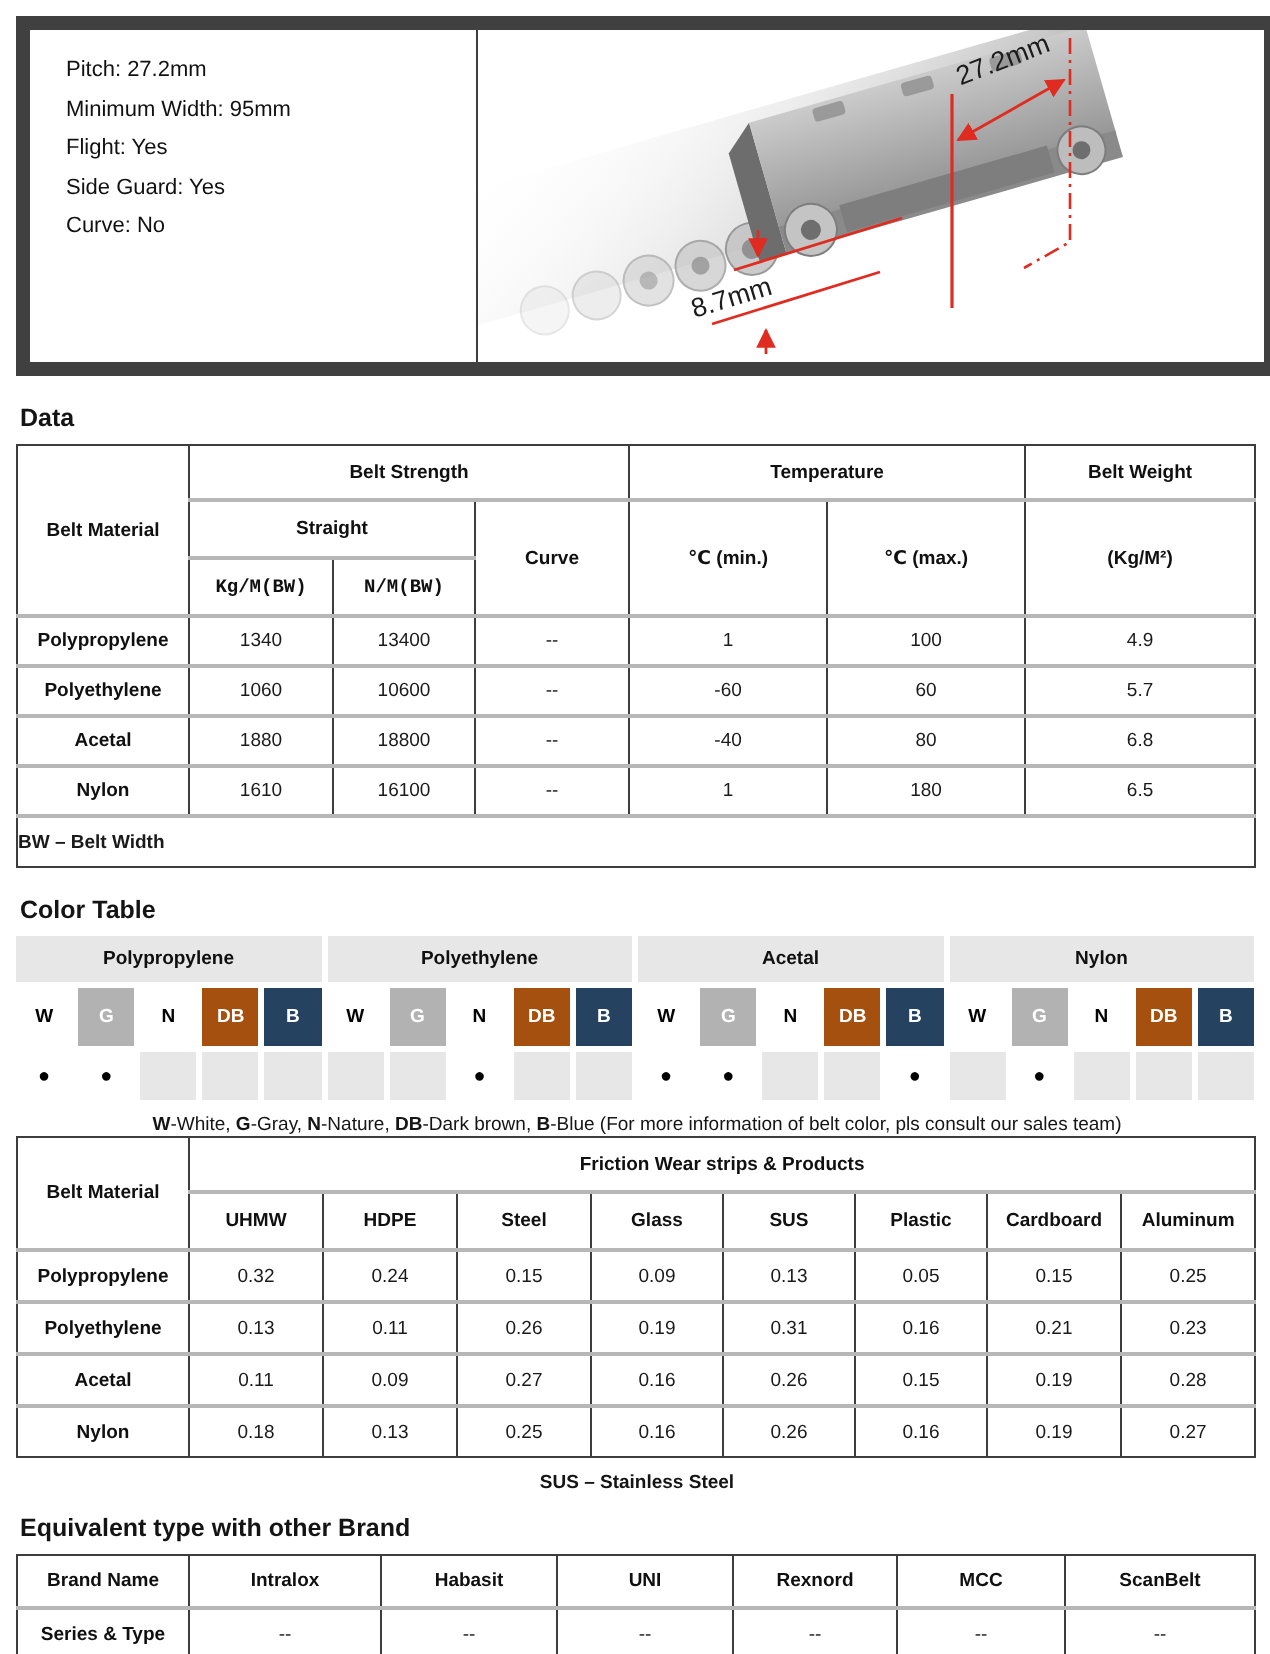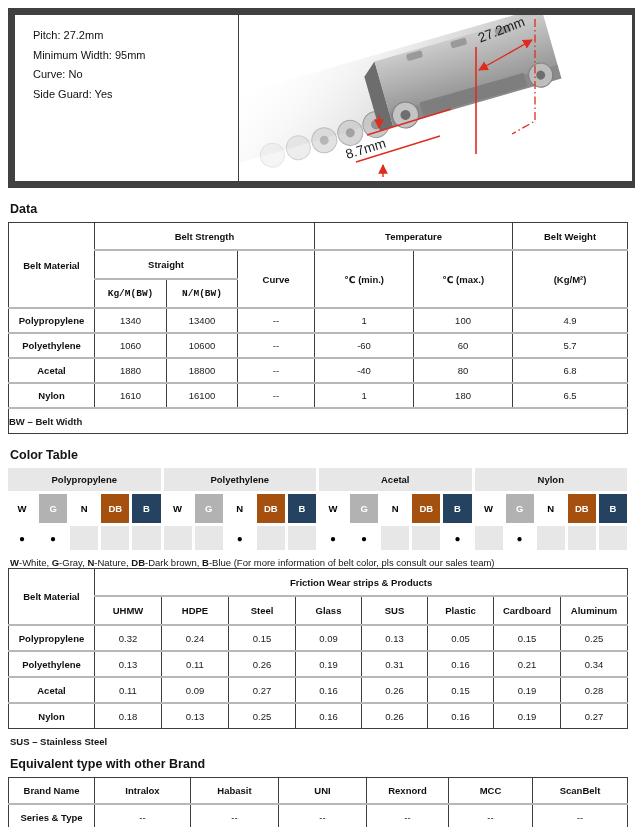--- a/index.html
+++ b/index.html
@@ -31,34 +31,35 @@
 
   
   .color-grid{display:grid;grid-template-columns:repeat(20,1fr);gap:3px;width:619px;}
   .group-header{grid-column:span 5;background:#e7e7e7;height:23px;display:flex;align-items:center;
     justify-content:center;font-size:9.5px;font-weight:bold;color:#101010;}
   .sw{height:29px;display:flex;align-items:center;justify-content:center;font-size:9.5px;font-weight:bold;}
   .dot{height:24px;background:#e7e7e7;display:flex;align-items:center;justify-content:center;
     font-size:10px;color:#000;}
   .dot.has-dot{background:#ffffff;}
 
-  .footnote{font-size:9.5px;color:#151515;margin:7px 0 0 2px;}
+  .footnote{font-size:9.5px;color:#151515;margin:7px 0 0 2px;text-align:center;}
   .footnote b{font-weight:bold;}
 </style>
 </head>
 <body>
 
 <div class="page">
 
   <div class="spec-panel">
     <div class="spec-list">
       <div class="spec-line">Pitch: 27.2mm</div>
       <div class="spec-line">Minimum Width: 95mm</div>
+      <div class="spec-line">Flight: Yes</div>
+      <div class="spec-line">Side Guard: Yes</div>
       <div class="spec-line">Curve: No</div>
-      <div class="spec-line">Side Guard: Yes</div>
     </div>
     <div class="spec-image">
       <svg width="393" height="164" viewBox="0 0 393 164">
         <defs>
           <linearGradient id="fadeG" x1="0" y1="0" x2="1" y2="0.3">
             <stop offset="0" stop-color="#ffffff" stop-opacity="0"></stop>
             <stop offset="0.5" stop-color="#e0e0e0" stop-opacity="0.55"></stop>
             <stop offset="1" stop-color="#b5b5b5" stop-opacity="0.95"></stop>
           </linearGradient>
           <linearGradient id="topG" x1="0" y1="0" x2="0" y2="1">
@@ -284,21 +285,21 @@
       </tr>
       <tr>
         <td class="mat">Polyethylene</td>
         <td>0.13</td>
         <td>0.11</td>
         <td>0.26</td>
         <td>0.19</td>
         <td>0.31</td>
         <td>0.16</td>
         <td>0.21</td>
-        <td>0.34</td>
+        <td>0.23</td>
       </tr>
       <tr>
         <td class="mat">Acetal</td>
         <td>0.11</td>
         <td>0.09</td>
         <td>0.27</td>
         <td>0.16</td>
         <td>0.26</td>
         <td>0.15</td>
         <td>0.19</td>

